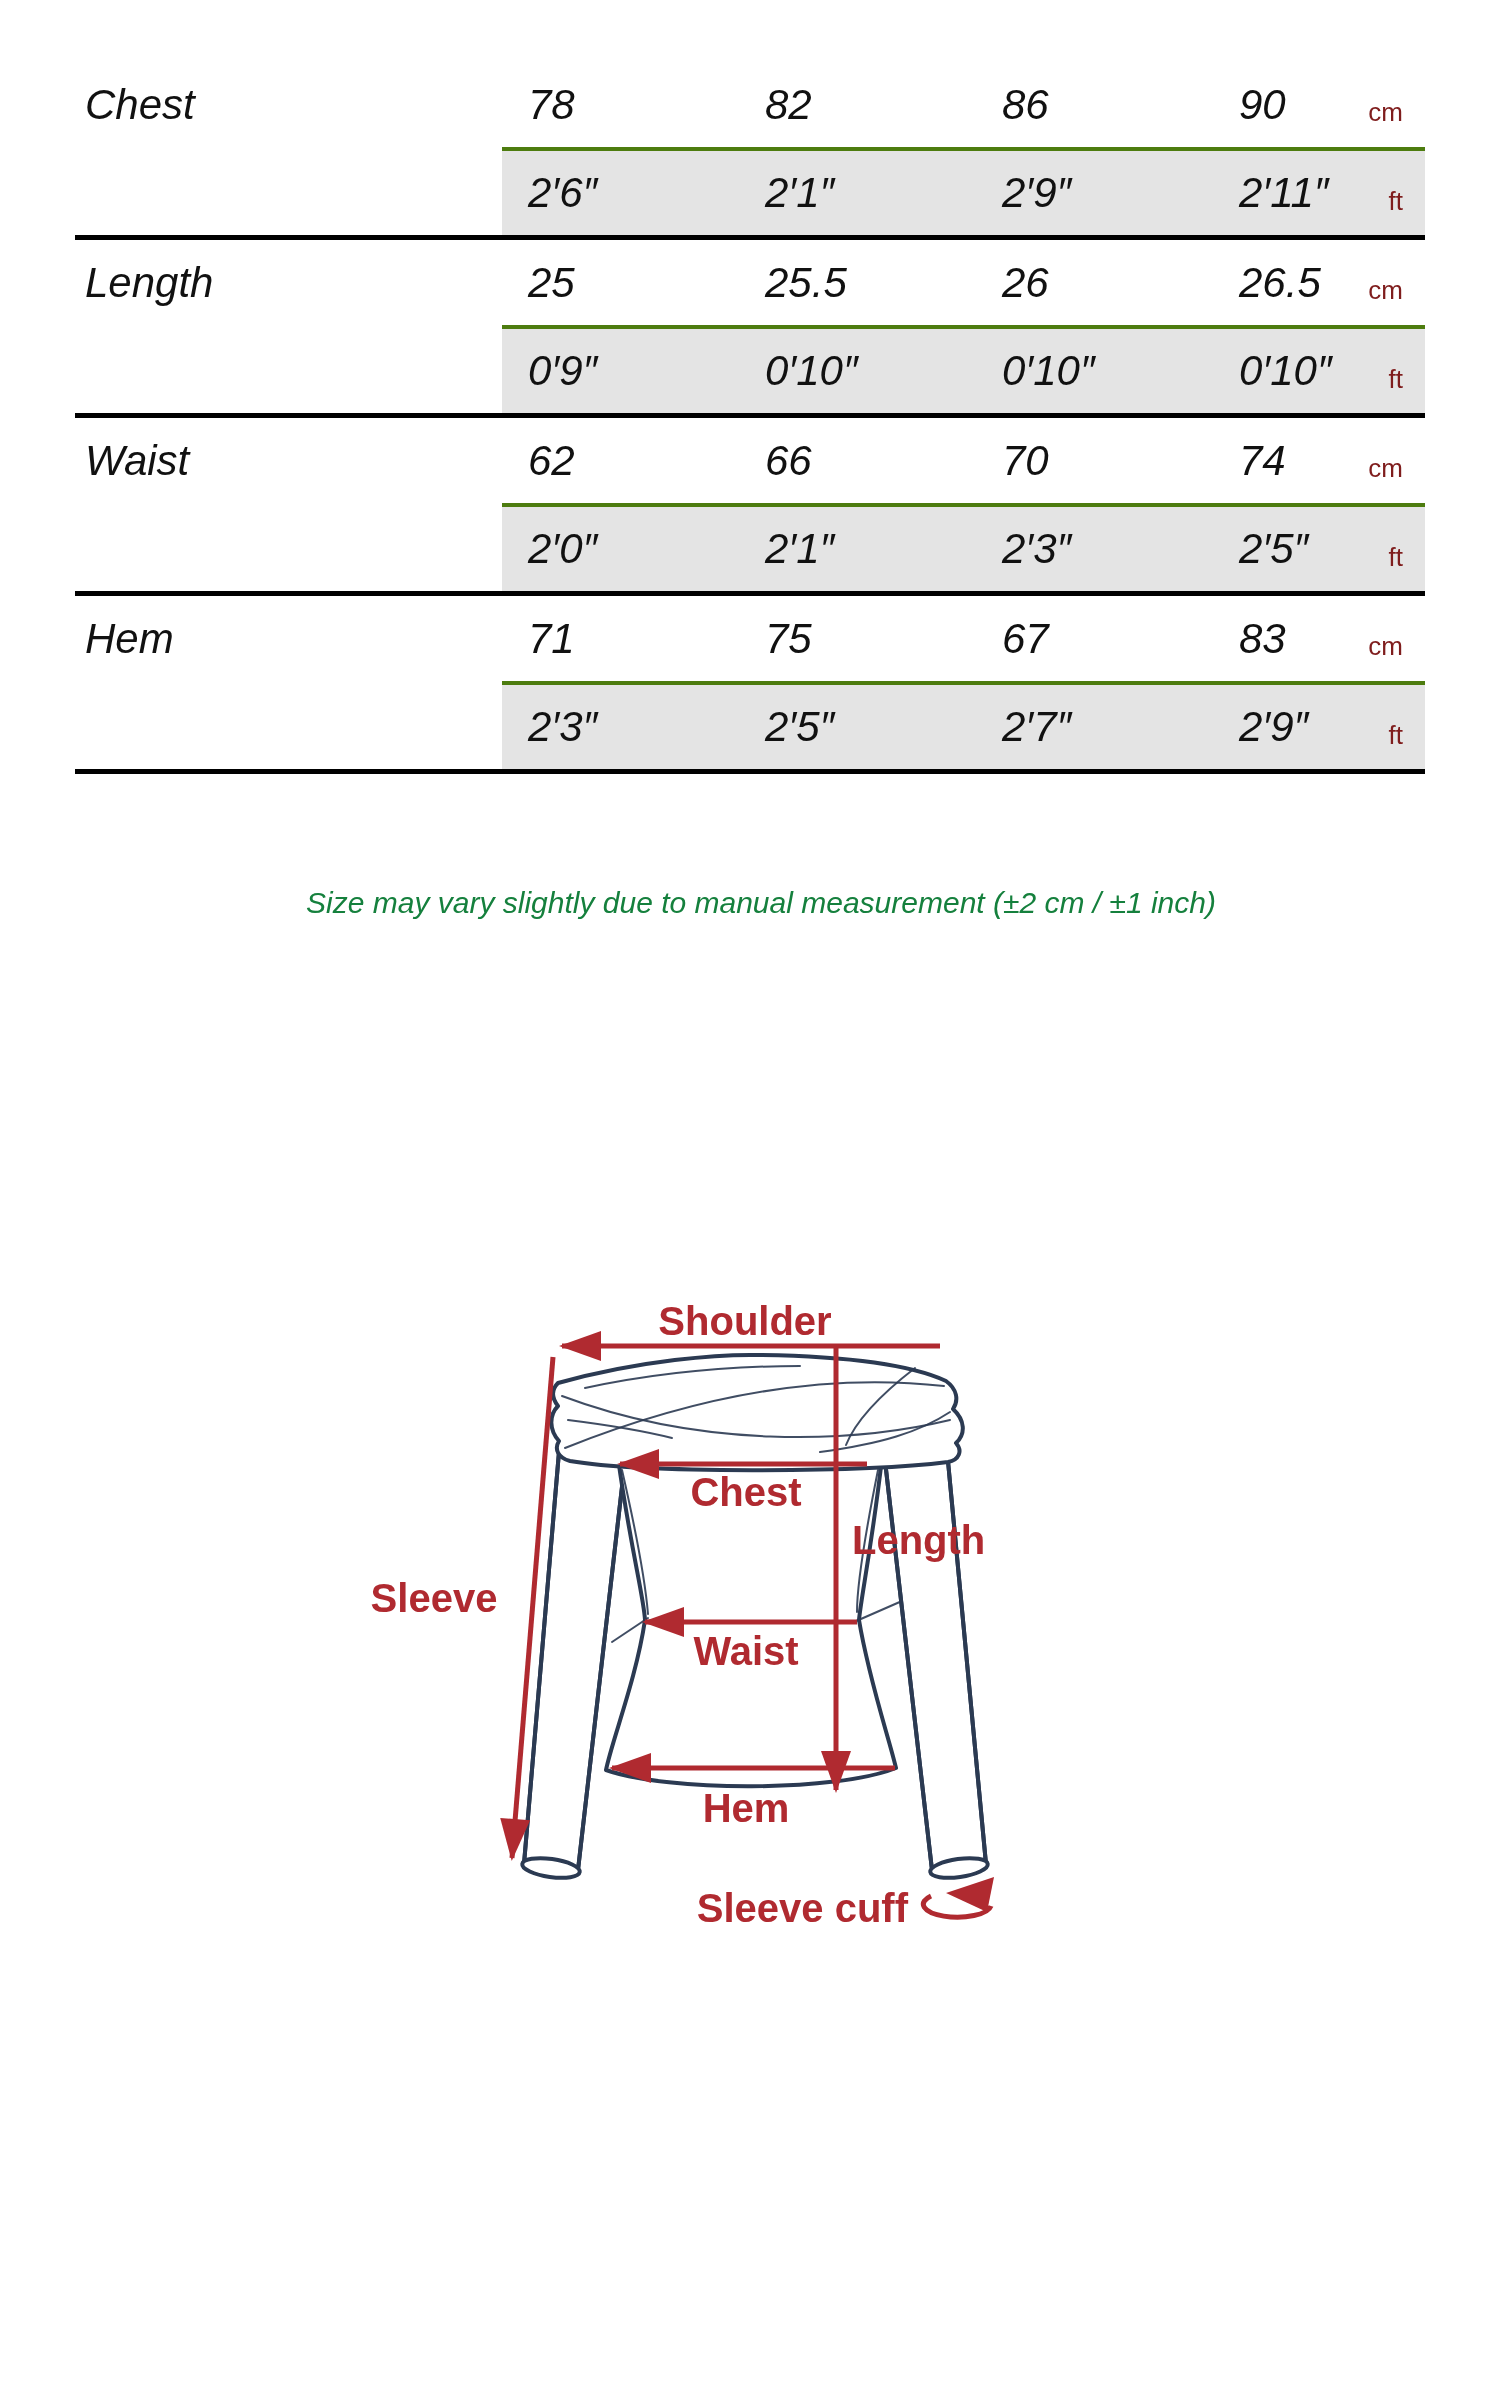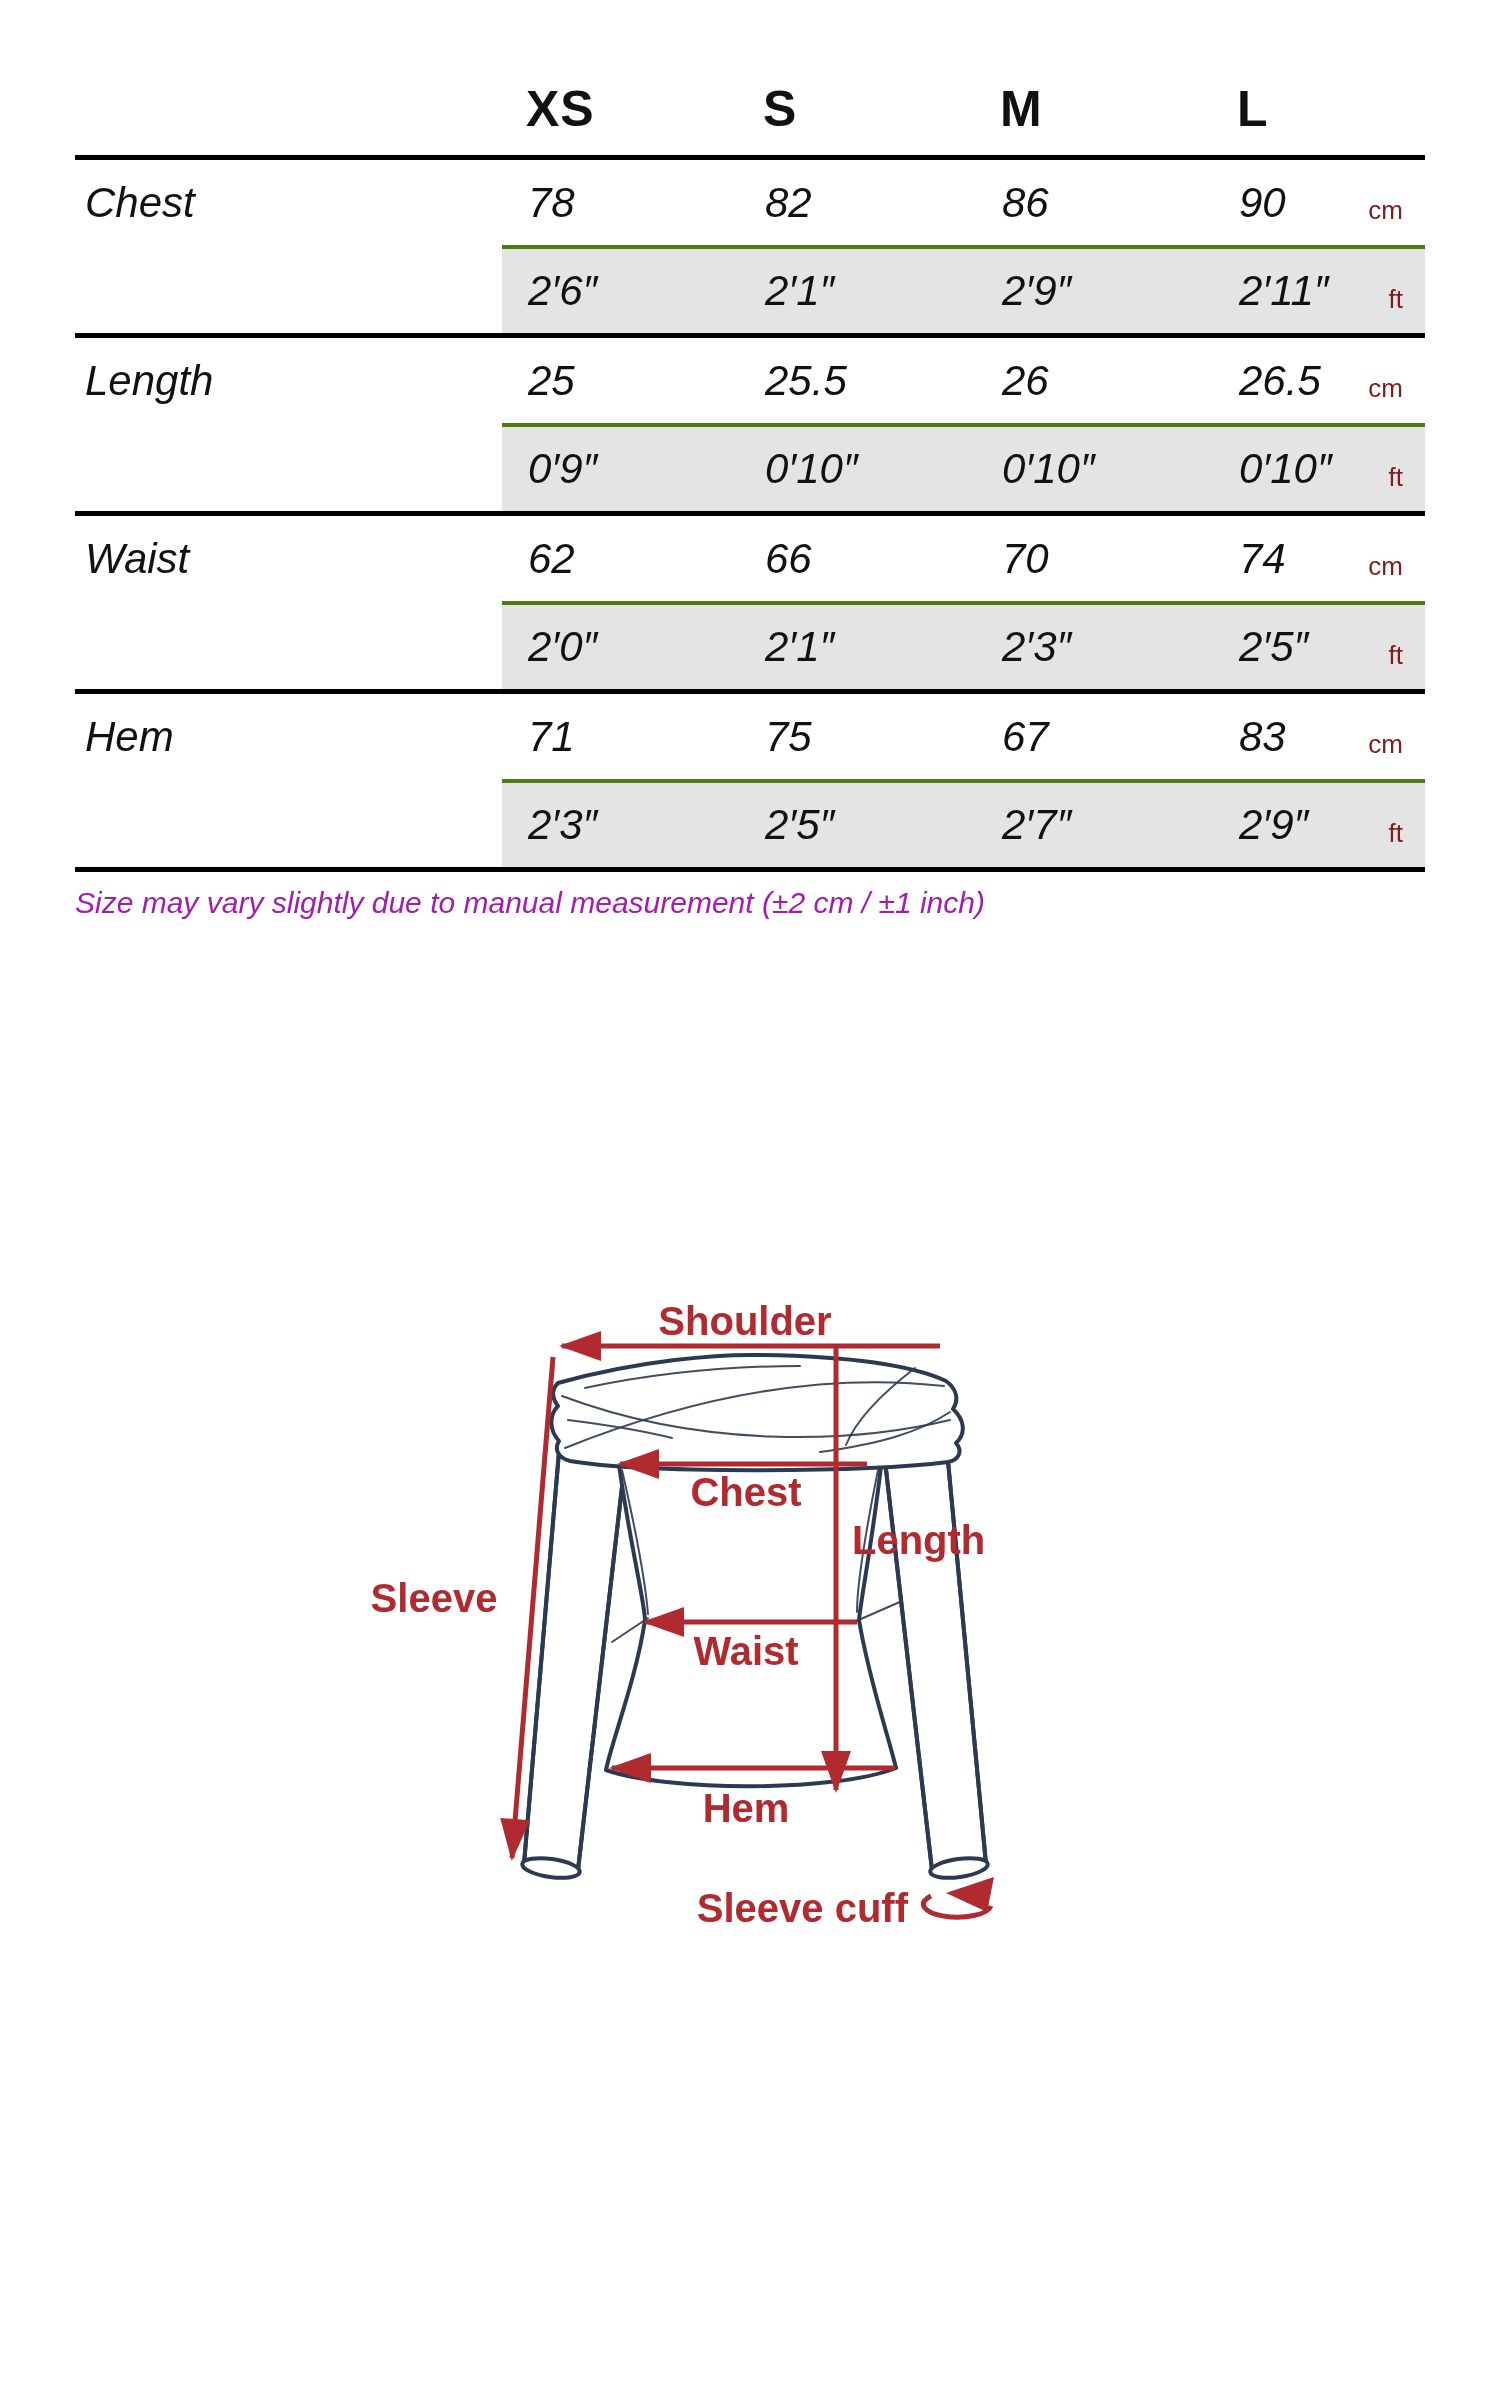--- a/index.html
+++ b/index.html
@@ -14,44 +14,36 @@
   .thead{height:93px;border-bottom:5px solid #000;}
   .thead .size-h{font-size:50px;font-weight:bold;padding-left:24px;letter-spacing:1px;}
   .group{border-bottom:5px solid #000;}
   .row-cm{height:85px;}
   .row-ft{display:grid;grid-template-columns:427px 923px;}
   .band{display:grid;grid-template-columns:237px 237px 237px 97px 115px;align-items:center;
         height:88px;background:#e4e4e4;border-top:4px solid #4d7c0f;box-sizing:border-box;}
   .cell-label{font-size:42px;font-style:italic;padding-left:10px;white-space:nowrap;}
   .cell-val{font-size:42px;padding-left:26px;white-space:nowrap;font-style:italic;}
   .cell-unit{font-size:26px;color:#7f1d1d;text-align:right;padding-right:22px;transform:translateY(8px);}
-  .footnote{position:absolute;left:75px;top:886px;width:1372px;text-align:left;
-            font-size:30px;font-style:italic;color:#a21caf;white-space:nowrap;}
+  .footnote{position:absolute;left:75px;top:886px;width:1372px;text-align:center;
+            font-size:30px;font-style:italic;color:#15803d;white-space:nowrap;}
   
   .diagram-svg{position:absolute;left:350px;top:1280px;}
   .red-line{stroke:#b02a30;stroke-width:5;fill:none;}
   .red-fill{fill:#b02a30;stroke:none;}
   .red-label{fill:#b02a30;font-size:40px;font-weight:bold;font-family:"Liberation Sans","DejaVu Sans",sans-serif;}
   .garment{stroke:#2b3a52;stroke-width:4;fill:none;stroke-linecap:round;stroke-linejoin:round;}
   .garment-fill{fill:#ffffff;stroke:#2b3a52;stroke-width:4;stroke-linecap:round;stroke-linejoin:round;}
   .crease{stroke:#2b3a52;stroke-width:2;fill:none;stroke-linecap:round;opacity:.9;}
 </style>
 </head>
 <body>
 
 <div class="size-table">
 
-  <div class="grid-row thead">
-    <div></div>
-    <div class="size-h">XS</div>
-    <div class="size-h">S</div>
-    <div class="size-h">M</div>
-    <div class="size-h">L</div>
-    <div></div>
-  </div>
 
   <div class="group">
     <div class="grid-row row-cm">
       <div class="cell-label">Chest</div>
       <div class="cell-val">78</div>
       <div class="cell-val">82</div>
       <div class="cell-val">86</div>
       <div class="cell-val">90</div>
       <div class="cell-unit">cm</div>
     </div>

